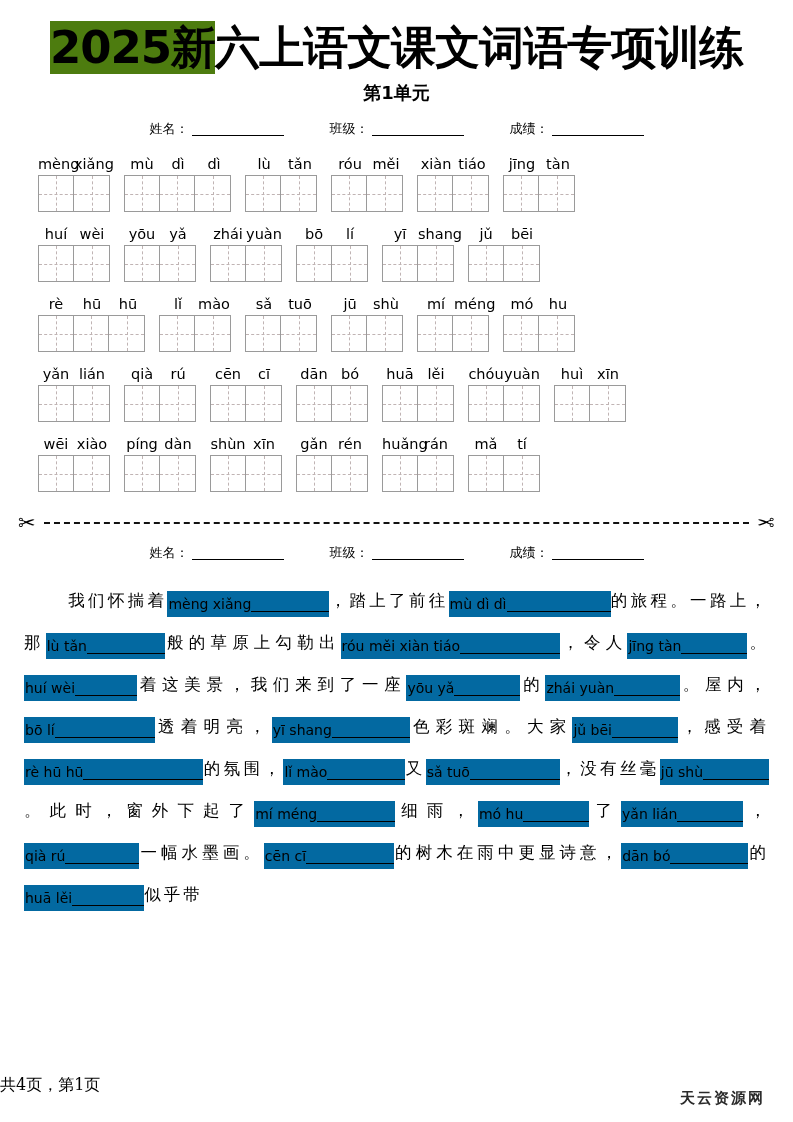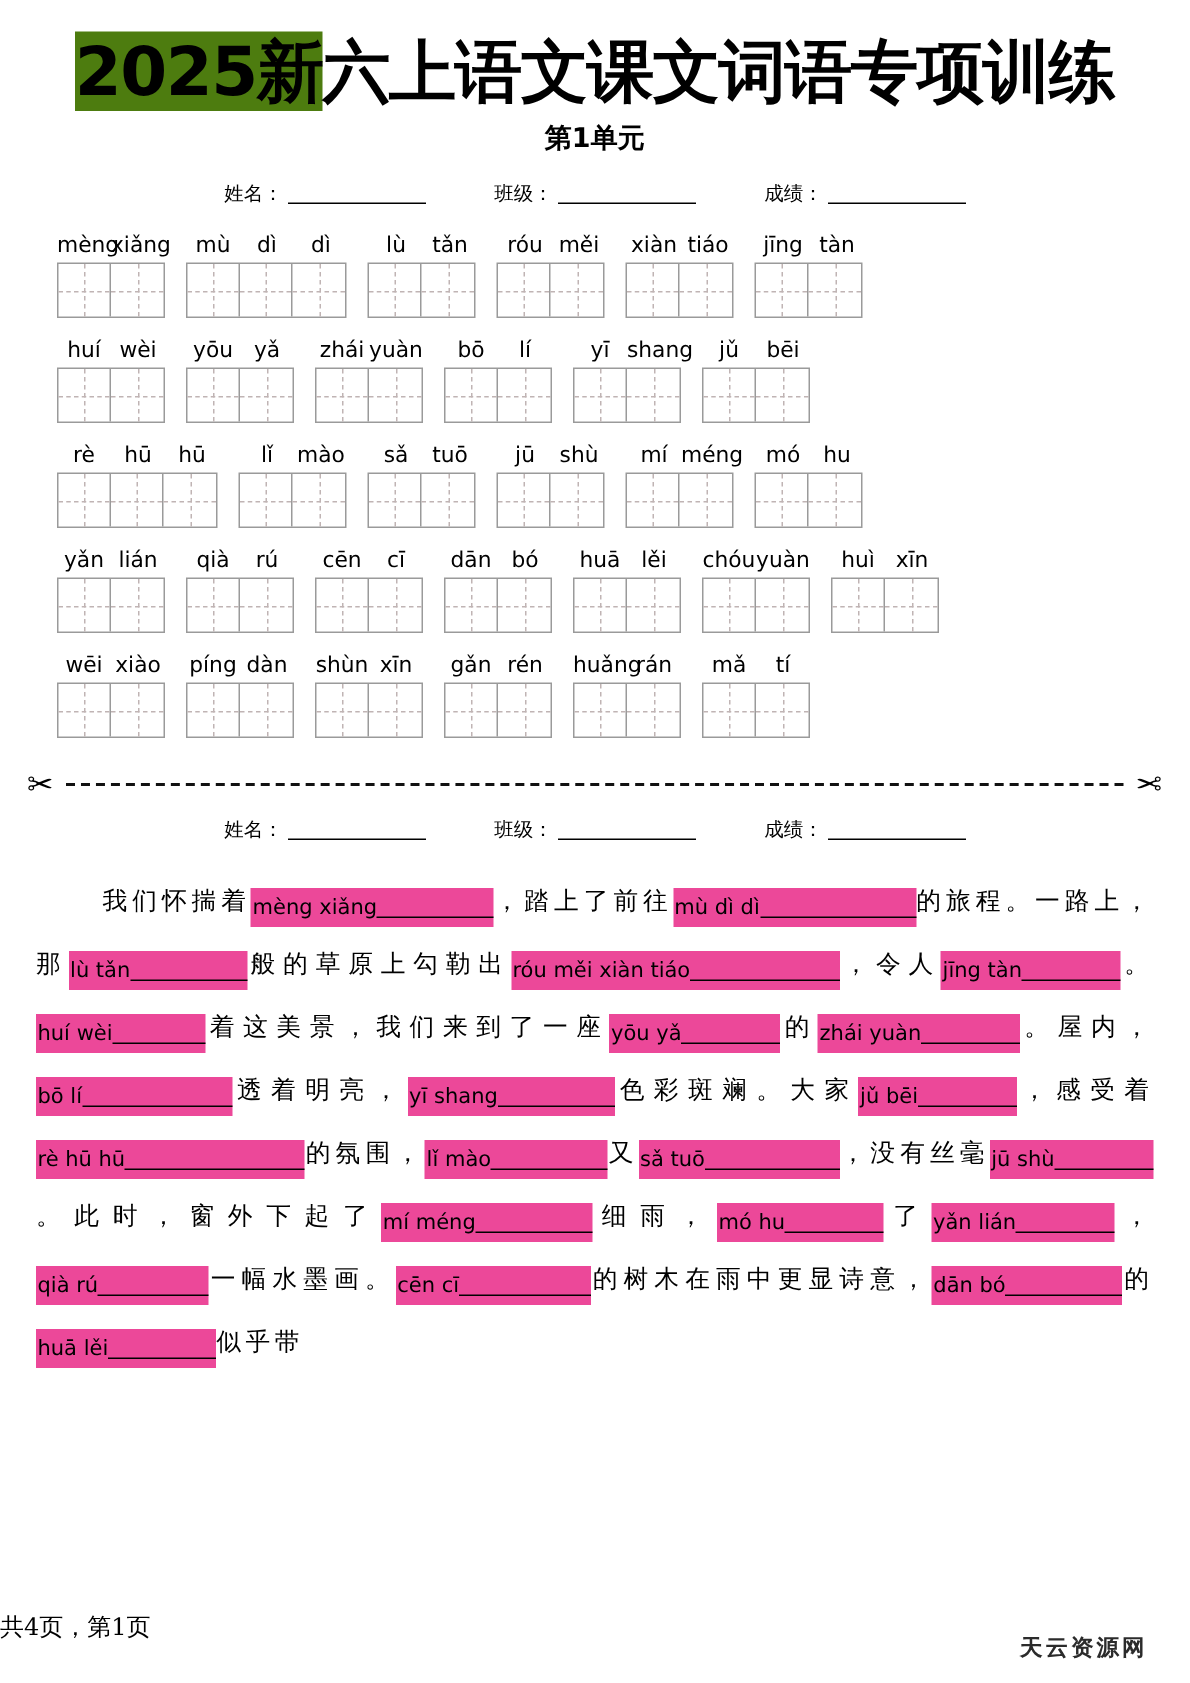--- a/index.html
+++ b/index.html
@@ -115,21 +115,21 @@
 
   .passage{
     margin:18px 24px 0 24px;
     font-family:"DejaVu Serif","Liberation Serif",serif;
     font-size:16.5px;
     line-height:42px;
     text-align:justify;
   }
   .passage .han{letter-spacing:3px;}
   .blank{
-    background:#ec4899;
+    background:#0369a1;
     display:inline-block;
     font-family:"DejaVu Sans","Liberation Sans",sans-serif;
     font-size:14px;
     letter-spacing:0;
     line-height:26px;
     vertical-align:-3px;
     padding:0 0 0 1px;
     white-space:nowrap;
   }
   .blank .rule2{

